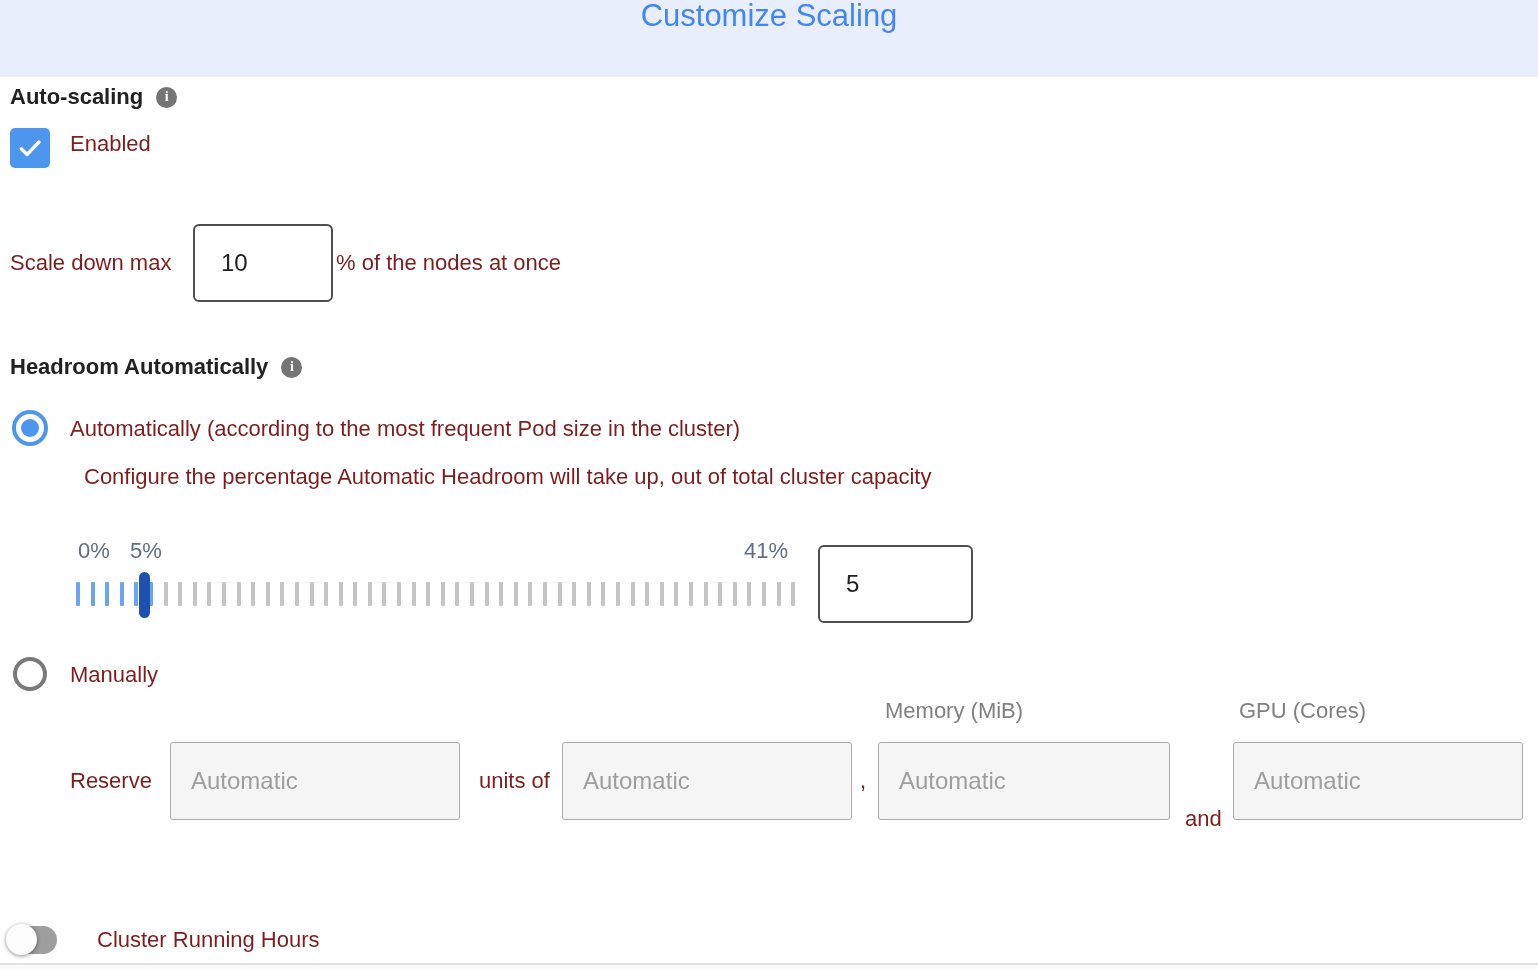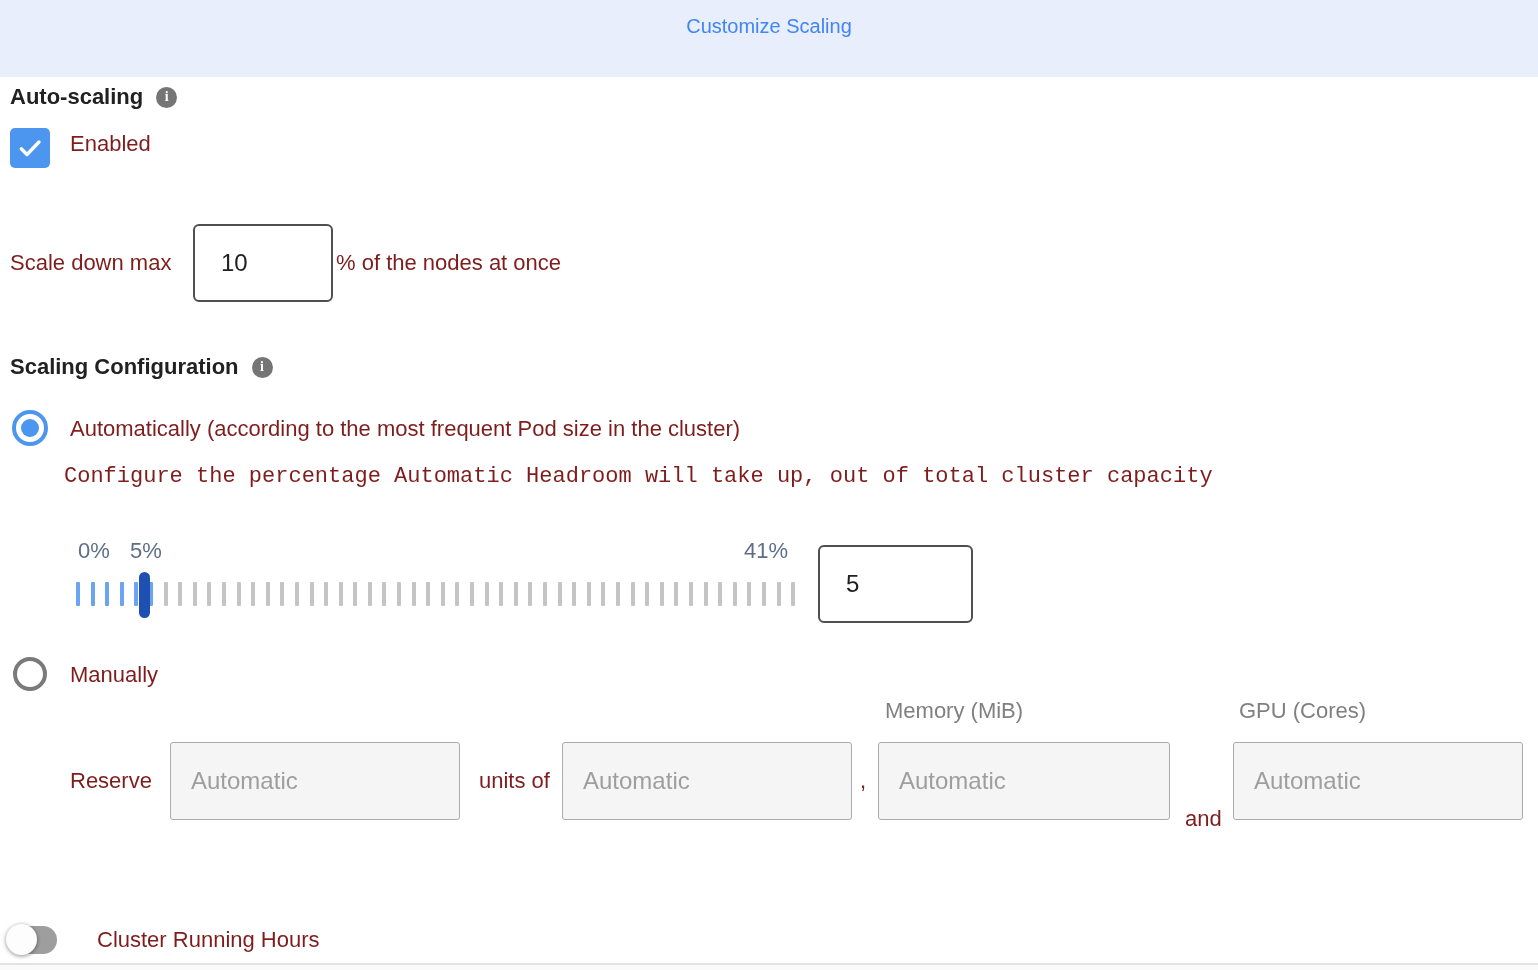--- a/index.html
+++ b/index.html
@@ -4,21 +4,21 @@
 <style>
   * { margin:0; padding:0; box-sizing:border-box; }
   html,body { width:1538px; height:970px; background:#fff; overflow:hidden; }
   body { font-family:"Liberation Sans","DejaVu Sans",sans-serif; color:#212121; position:relative; }
 
   .abs { position:absolute; }
 
   
   .header { position:absolute; left:0; top:0; width:1538px; height:77px;
             background:var(--header-bg,#E8EEFB); text-align:center; }
-  .header .title { font-size:20px; line-height:31px; padding-top:11px;
+  .header .title { font-size:31px; line-height:31px; 
                    color:var(--accent-blue,#4285F4); font-weight:400; }
 
   .section-label { font-size:22px; font-weight:700; color:#212121; display:flex; align-items:center; gap:13px; }
   .info-icon { width:21px; height:21px; border-radius:50%; background:#757575; color:#fff;
                font-size:14px; font-weight:700; display:inline-flex; align-items:center;
                justify-content:center; font-family:"Liberation Serif","DejaVu Serif",serif; }
 
   .txt { font-size:22px; color:#7f1d1d; }
 
   
@@ -82,29 +82,29 @@
     <path d="M5 12.6l4.6 4.6L19.2 7.2" stroke="#fff" stroke-width="2.7" fill="none" stroke-linecap="round" stroke-linejoin="round"></path>
   </svg>
 </div>
 <div class="abs txt" style="left:70px; top:131px;">Enabled</div>
 
 <div class="abs txt" style="left:10px; top:224px; height:78px; line-height:78px;">Scale down max</div>
 <input class="abs value-input" style="left: 193px; top: 224px; width: 140px; height: 78px;" value="10">
 <div class="abs txt" style="left:336px; top:224px; height:78px; line-height:78px;">% of the nodes at once</div>
 
 <div class="abs section-label" style="left:10px; top:354px;">
-  <span>Scaling Configuration</span>
+  <span>Headroom Automatically</span>
   <span class="info-icon">i</span>
 </div>
 
 <div class="abs radio selected" style="left:12px; top:410px;">
   <div class="dot"></div>
 </div>
 <div class="abs txt" style="left:70px; top:416px;">Automatically (according to the most frequent Pod size in the cluster)</div>
-<div class="abs txt" style="left:64px; top:464px;font-family:Liberation Mono, monospace;">Configure the percentage Automatic Headroom will take up, out of total cluster capacity</div>
+<div class="abs txt" style="left:84px; top:464px;">Configure the percentage Automatic Headroom will take up, out of total cluster capacity</div>
 
 <div class="slider">
   <span class="slider-label" style="left:2px;">0%</span>
   <span class="slider-label" style="left:54px;">5%</span>
   <span class="slider-label" style="left:668px;">41%</span>
   <div class="ticks">
       <div class="tick active"></div>
       <div class="tick active"></div>
       <div class="tick active"></div>
       <div class="tick active"></div>

